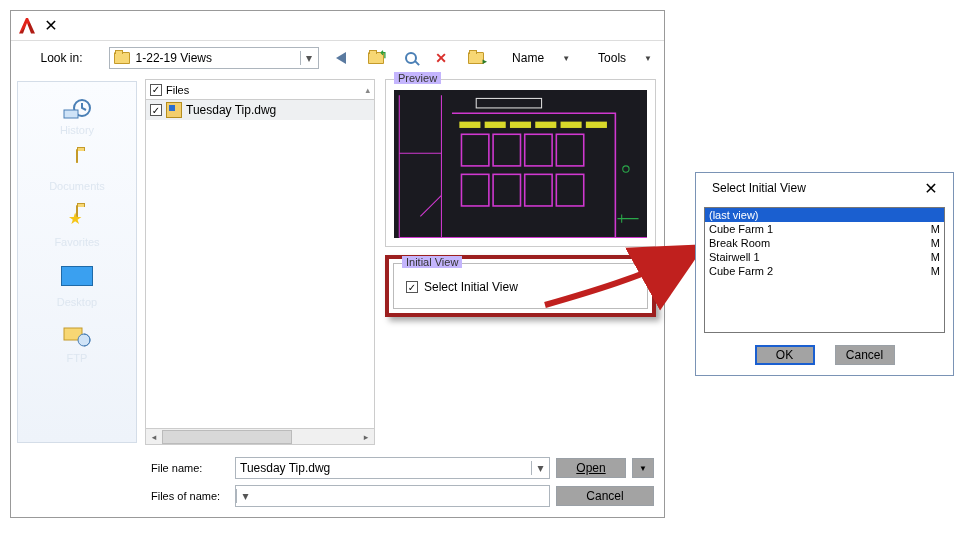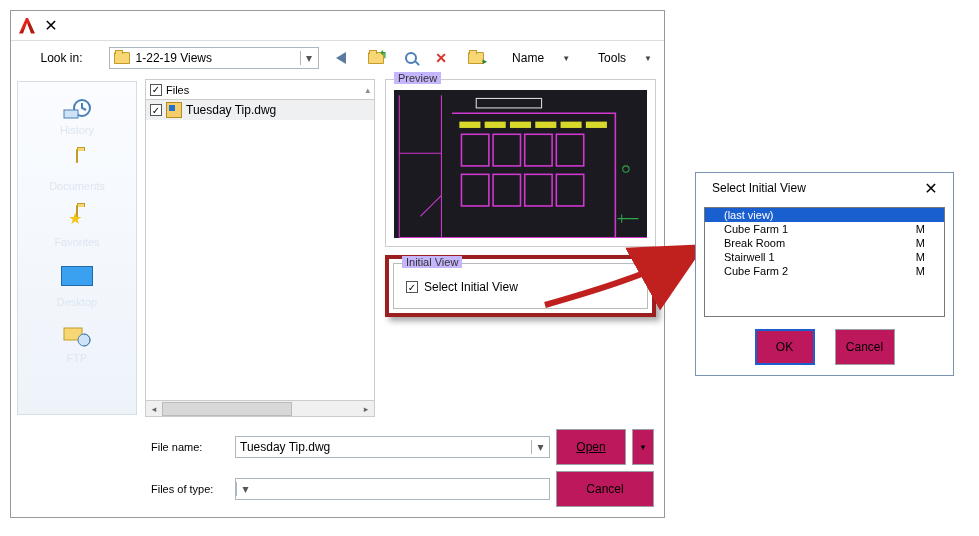--- a/index.html
+++ b/index.html
@@ -164,21 +164,21 @@
     grid-template-columns: 78px 1fr 70px 22px;
     gap:6px 6px;
     align-items:center;
   }
   .bottom label{ text-align:left; font-size:11px;}
   .combo{
     height:22px; border:1px solid #adb5bd; display:flex; align-items:center; background:#fff;
   }
   .combo .txt{ flex:1; padding:0 4px;}
   .btn{
-    height:36px; border:1px solid #9aa0a6; background:#be185d;
+    height:20px; border:1px solid #9aa0a6; background:#a3a3a3;
     display:flex; align-items:center; justify-content:center;
   }
   .split-caret{ border-left:1px solid #9aa0a6;}
 
   
   .red-arrow{ position:absolute; left:540px; top:235px; width:170px; height:80px;}
   .red-arrow svg{overflow:visible;}
 
   
   .dlg-siv{
@@ -186,21 +186,21 @@
     width:259px; height:204px;
     border:1px solid #7a93b5;
     background:#fff;
     display:flex; flex-direction:column;
   }
   .dlg-siv .titlebar{ border-bottom:none;}
   .siv-list{
     margin:4px 8px; border:1px solid #777; flex:1; background:#fff;
     font-size:11px;
   }
-  .siv-row{ display:flex; padding:1px 19px; justify-content:space-between;}
+  .siv-row{ display:flex; padding:1px 4px; justify-content:space-between;}
   .siv-row.sel{ background:#1a5fd0; color:#fff;}
   .siv-btns{ display:flex; gap:20px; justify-content:center; padding:8px 0 10px;}
   .siv-btns .btn{ width:60px;}
   .btn.default{ border:2px solid #1a5fd0;}
 
 </style>
 </head>
 <body>
 
 <div class="dlg-main">
@@ -363,21 +363,21 @@
       <span class="txt">Tuesday Tip.dwg</span>
       <span class="combo-arrow">▾</span>
     </div>
     <div class="btn">
         <u>Open</u>
       </div>
     <div class="btn split-caret">
         <span style="font-size:8px">▼</span>
       </div>
 
-    <label>Files of type:</label>
+    <label>Files of name:</label>
     <div class="combo">
       <span class="combo-arrow">▾</span>
     </div>
     <div class="btn" style="grid-column:3/5">Cancel</div>
   </div>
 </div>
 
 <div class="red-arrow">
   <svg viewBox="0 0 170 80">
     <defs>

